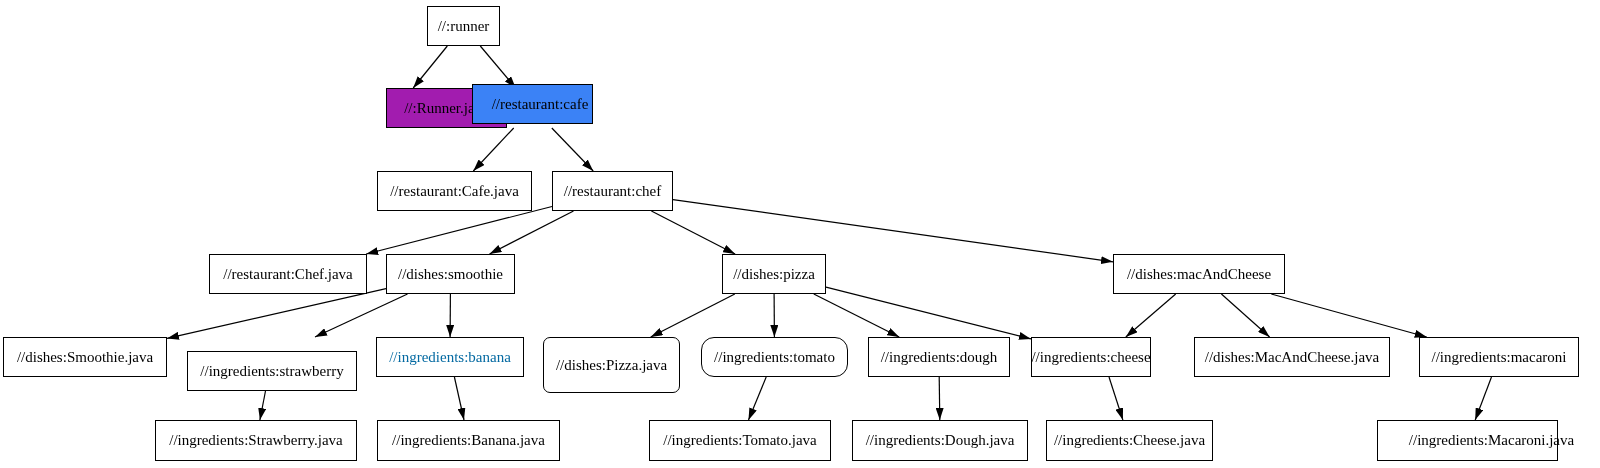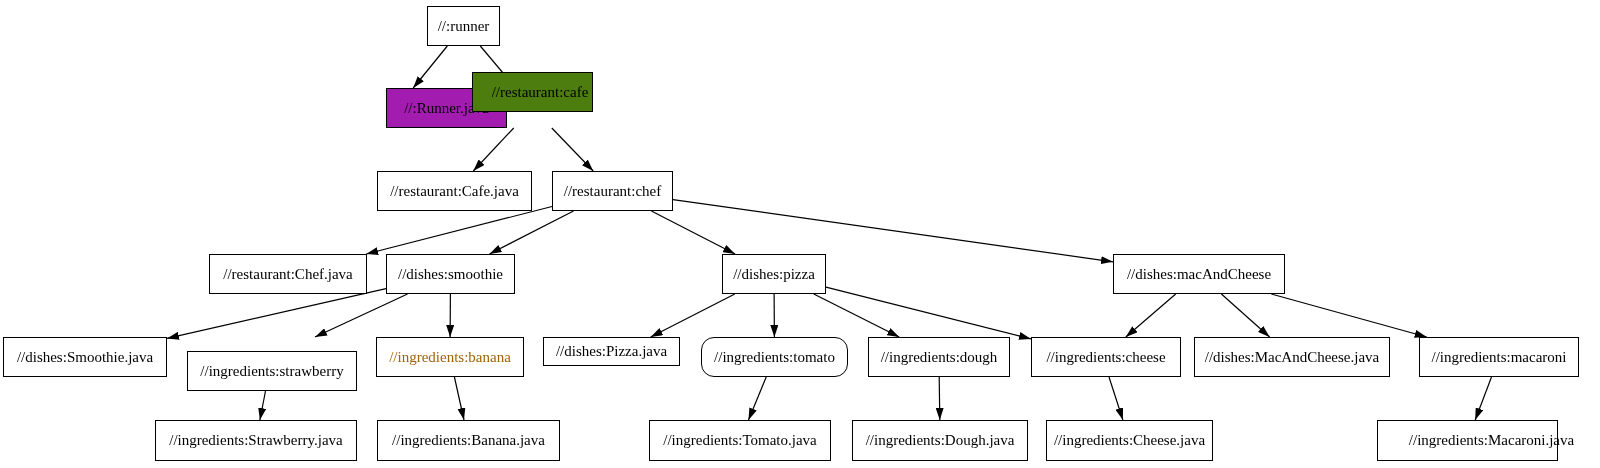--- a/index.html
+++ b/index.html
@@ -66,34 +66,34 @@
       <line x1="939.2" y1="377.0" x2="939.8" y2="420.0" stroke="#000000" stroke-width="1.2" marker-end="url(#arrow)"></line>
       <line x1="1109.0" y1="377.0" x2="1122.9" y2="420.0" stroke="#000000" stroke-width="1.2" marker-end="url(#arrow)"></line>
       <line x1="1175.7" y1="294.0" x2="1125.8" y2="337.0" stroke="#000000" stroke-width="1.2" marker-end="url(#arrow)"></line>
       <line x1="1221.4" y1="294.0" x2="1269.6" y2="337.0" stroke="#000000" stroke-width="1.2" marker-end="url(#arrow)"></line>
       <line x1="1271.3" y1="294.0" x2="1426.7" y2="337.0" stroke="#000000" stroke-width="1.2" marker-end="url(#arrow)"></line>
       <line x1="1491.5" y1="377.0" x2="1475.2" y2="420.0" stroke="#000000" stroke-width="1.2" marker-end="url(#arrow)"></line>
     </svg>
   <div id="node-layer">
       <div class="node" style="left: 427px; top: 6px; width: 73px; height: 40px; background: rgb(255, 255, 255); border-color: rgb(0, 0, 0); color: rgb(0, 0, 0);">//:runner</div>
       <div class="node" style="left: 342px; top: 88px; width: 121px; height: 40px; background: #a21caf; border-color: rgb(0, 0, 0); color: rgb(0, 0, 0); margin-left: 44px;">//:Runner.java</div>
-      <div class="node" style="left: 472px; top: 72px; width: 121px; height: 40px; background: #4d7c0f; border-color: rgb(0, 0, 0); color: rgb(0, 0, 0); padding-left: 15px;">//restaurant:cafe</div>
+      <div class="node" style="left: 472px; top: 84px; width: 121px; height: 40px; background: #3b82f6; border-color: rgb(0, 0, 0); color: rgb(0, 0, 0); padding-left: 15px;">//restaurant:cafe</div>
       <div class="node" style="left: 377px; top: 171px; width: 155px; height: 40px; background: rgb(255, 255, 255); border-color: rgb(0, 0, 0); color: rgb(0, 0, 0);">//restaurant:Cafe.java</div>
       <div class="node" style="left: 552px; top: 171px; width: 121px; height: 40px; background: rgb(255, 255, 255); border-color: rgb(0, 0, 0); color: rgb(0, 0, 0);">//restaurant:chef</div>
       <div class="node" style="left: 209px; top: 254px; width: 158px; height: 40px; background: rgb(255, 255, 255); border-color: rgb(0, 0, 0); color: rgb(0, 0, 0);">//restaurant:Chef.java</div>
       <div class="node" style="left: 386px; top: 254px; width: 129px; height: 40px; background: rgb(255, 255, 255); border-color: rgb(0, 0, 0); color: rgb(0, 0, 0);">//dishes:smoothie</div>
       <div class="node" style="left: 722px; top: 254px; width: 104px; height: 40px; background: rgb(255, 255, 255); border-color: rgb(0, 0, 0); color: rgb(0, 0, 0);">//dishes:pizza</div>
       <div class="node" style="left: 1113px; top: 254px; width: 172px; height: 40px; background: rgb(255, 255, 255); border-color: rgb(0, 0, 0); color: rgb(0, 0, 0);">//dishes:macAndCheese</div>
       <div class="node" style="left: 3px; top: 337px; width: 164px; height: 40px; background: rgb(255, 255, 255); border-color: rgb(0, 0, 0); color: rgb(0, 0, 0);">//dishes:Smoothie.java</div>
       <div class="node" style="left: 187px; top: 351px; width: 170px; height: 40px; background: rgb(255, 255, 255); border-color: rgb(0, 0, 0); color: rgb(0, 0, 0);">//ingredients:strawberry</div>
-      <div class="node" style="left: 376px; top: 337px; width: 148px; height: 40px; background: rgb(255, 255, 255); border-color: rgb(0, 0, 0); color: #a16207;">//ingredients:banana</div>
-      <div class="node" style="left: 543px; top: 337px; width: 137px; height: 29px; background: rgb(255, 255, 255); border-color: rgb(0, 0, 0); color: rgb(0, 0, 0);">//dishes:Pizza.java</div>
+      <div class="node" style="left: 376px; top: 337px; width: 148px; height: 40px; background: rgb(255, 255, 255); border-color: rgb(0, 0, 0); color: #0369a1;">//ingredients:banana</div>
+      <div class="node" style="left: 543px; top: 337px; width: 137px; height: 56px; background: rgb(255, 255, 255); border-color: rgb(0, 0, 0); color: rgb(0, 0, 0); border-radius: 7px;">//dishes:Pizza.java</div>
       <div class="node" style="left: 701px; top: 337px; width: 147px; height: 40px; background: rgb(255, 255, 255); border-color: rgb(0, 0, 0); color: rgb(0, 0, 0); border-radius: 13px;">//ingredients:tomato</div>
       <div class="node" style="left: 868px; top: 337px; width: 142px; height: 40px; background: rgb(255, 255, 255); border-color: rgb(0, 0, 0); color: rgb(0, 0, 0);">//ingredients:dough</div>
-      <div class="node" style="left: 1031px; top: 337px; width: 150px; height: 40px; background: rgb(255, 255, 255); border-color: rgb(0, 0, 0); color: rgb(0, 0, 0);">//ingredients:cheese</div>
+      <div class="node" style="left: 1031px; top: 337px; width: 120px; height: 40px; background: rgb(255, 255, 255); border-color: rgb(0, 0, 0); color: rgb(0, 0, 0);">//ingredients:cheese</div>
       <div class="node" style="left: 1194px; top: 337px; width: 196px; height: 40px; background: rgb(255, 255, 255); border-color: rgb(0, 0, 0); color: rgb(0, 0, 0);">//dishes:MacAndCheese.java</div>
       <div class="node" style="left: 1419px; top: 337px; width: 160px; height: 40px; background: rgb(255, 255, 255); border-color: rgb(0, 0, 0); color: rgb(0, 0, 0);">//ingredients:macaroni</div>
       <div class="node" style="left: 155px; top: 420px; width: 202px; height: 41px; background: rgb(255, 255, 255); border-color: rgb(0, 0, 0); color: rgb(0, 0, 0);">//ingredients:Strawberry.java</div>
       <div class="node" style="left: 377px; top: 420px; width: 183px; height: 41px; background: rgb(255, 255, 255); border-color: rgb(0, 0, 0); color: rgb(0, 0, 0);">//ingredients:Banana.java</div>
       <div class="node" style="left: 649px; top: 420px; width: 182px; height: 41px; background: rgb(255, 255, 255); border-color: rgb(0, 0, 0); color: rgb(0, 0, 0);">//ingredients:Tomato.java</div>
       <div class="node" style="left: 852px; top: 420px; width: 176px; height: 41px; background: rgb(255, 255, 255); border-color: rgb(0, 0, 0); color: rgb(0, 0, 0);">//ingredients:Dough.java</div>
       <div class="node" style="left: 1046px; top: 420px; width: 167px; height: 41px; background: rgb(255, 255, 255); border-color: rgb(0, 0, 0); color: rgb(0, 0, 0);">//ingredients:Cheese.java</div>
       <div class="node" style="left: 1377px; top: 420px; width: 181px; height: 41px; background: rgb(255, 255, 255); border-color: rgb(0, 0, 0); color: rgb(0, 0, 0); padding-left: 48px;">//ingredients:Macaroni.java</div>
     </div>
 </div>

